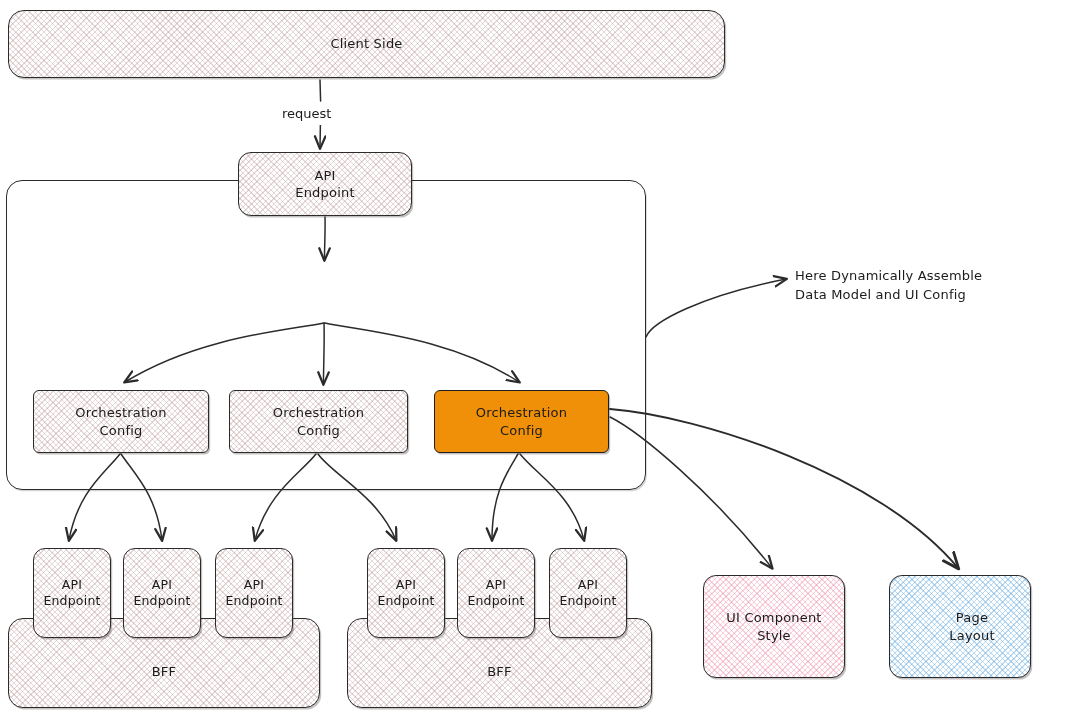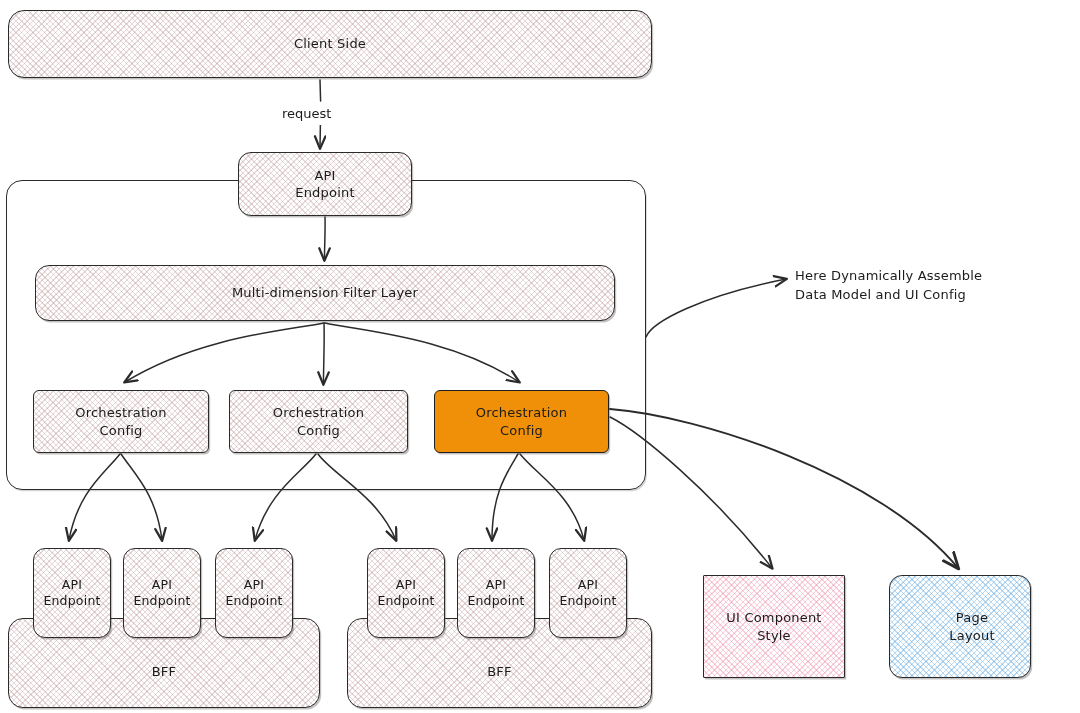--- a/index.html
+++ b/index.html
@@ -68,40 +68,40 @@
   .fill-orange {
     background-color: #ef9008;
     border-color: #1f1f1f;
   }
   .fill-none {
     background: transparent;
     box-shadow: 1.4px 1.8px 0 -0.6px rgba(60,50,50,.22);
   }
 
   
-  .n-client       { left: 8px;   top: 10px;  width: 644px; height: 68px;  border-radius: 16px; }
+  .n-client       { left: 8px;   top: 10px;  width: 717px; height: 68px;  border-radius: 16px; }
   .n-container    { left: 6px;   top: 180px; width: 640px; height: 310px; border-radius: 16px; }
   .n-api-top      { left: 238px; top: 152px; width: 174px; height: 64px;  border-radius: 13px; z-index: 5; }
   .n-filter       { left: 35px;  top: 265px; width: 580px; height: 56px;  border-radius: 14px; z-index: 4; }
   .n-oc1          { left: 33px;  top: 390px; width: 176px; height: 63px;  z-index: 4; }
   .n-oc2          { left: 229px; top: 390px; width: 179px; height: 63px;  z-index: 4; }
   .n-oc3          { left: 434px; top: 390px; width: 175px; height: 63px;  z-index: 4; }
 
   .n-bff-left     { left: 8px;   top: 618px; width: 312px; height: 90px;  border-radius: 15px; z-index: 2; }
   .n-bff-right    { left: 347px; top: 618px; width: 305px; height: 90px;  border-radius: 15px; z-index: 2; }
 
   .n-ep { width: 78px; height: 90px; border-radius: 12px; z-index: 3; font-size: 12.5px; }
   .ep-l1 { left: 33px;  top: 548px; }
   .ep-l2 { left: 123px; top: 548px; }
   .ep-l3 { left: 215px; top: 548px; }
   .ep-r1 { left: 367px; top: 548px; }
   .ep-r2 { left: 457px; top: 548px; }
   .ep-r3 { left: 549px; top: 548px; }
 
-  .n-uicomp       { left: 703px; top: 575px; width: 142px; height: 103px; border-radius: 1px; }
+  .n-uicomp       { left: 703px; top: 575px; width: 142px; height: 103px; border-radius: 13px; }
   .n-pagelayout   { left: 889px; top: 575px; width: 142px; height: 103px; border-radius: 13px; }
 
   
   .free-text {
     position: absolute;
     color: #1b1b1b;
     font-family: "DejaVu Sans", sans-serif;
     font-size: 13px;
     line-height: 1.45;
     white-space: pre-line;
@@ -165,23 +165,20 @@
     <span class="lbl">Client Side</span>
   </div>
 
   <div class="node fill-none n-container"></div>
 
   <div class="node fill-neutral n-api-top">
     <span class="lbl">API
 Endpoint</span>
   </div>
 
-  <div class="node fill-neutral n-filter">
-    <span class="lbl">Multi-dimension Filter Layer</span>
-  </div>
 
   <div class="node fill-neutral n-oc1">
     <span class="lbl">Orchestration
 Config</span>
   </div>
   <div class="node fill-neutral n-oc2">
     <span class="lbl">Orchestration
 Config</span>
   </div>
   <div class="node fill-orange n-oc3">

